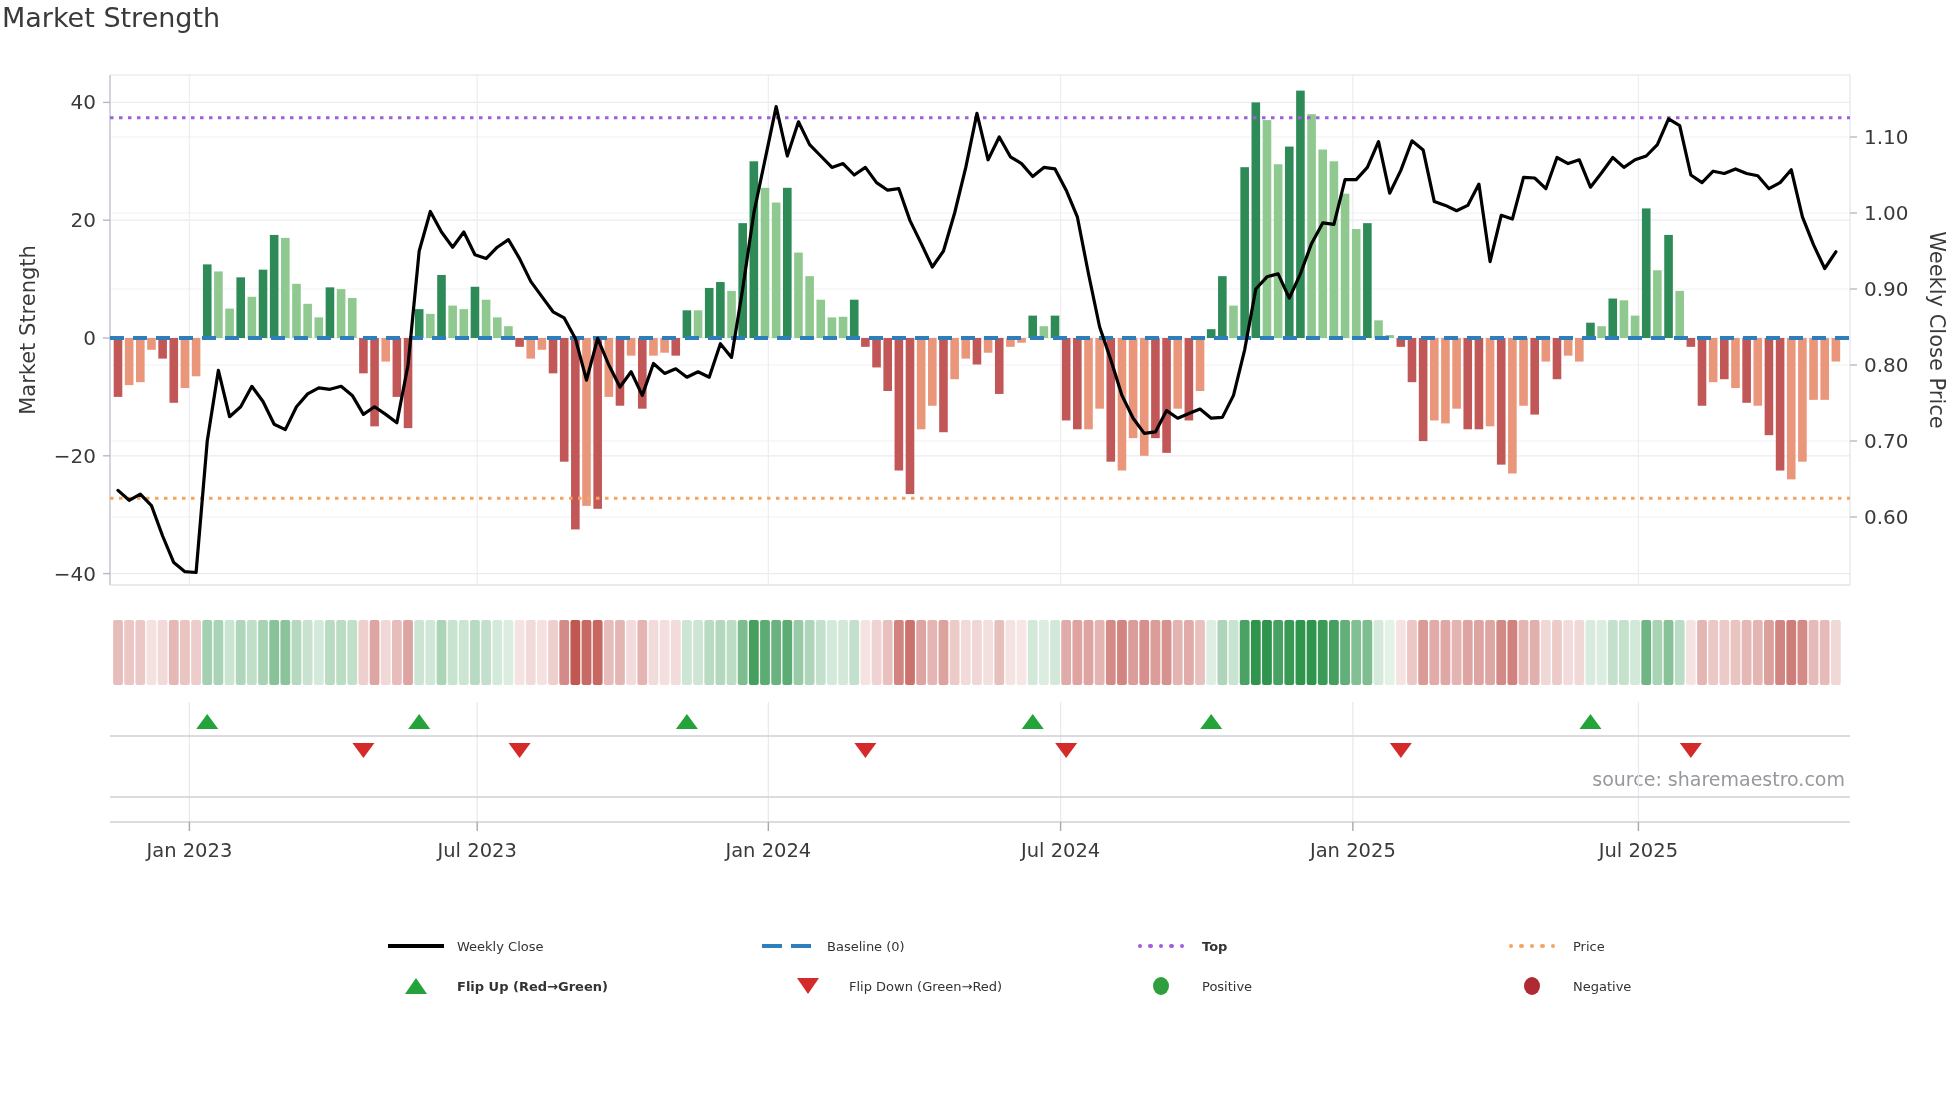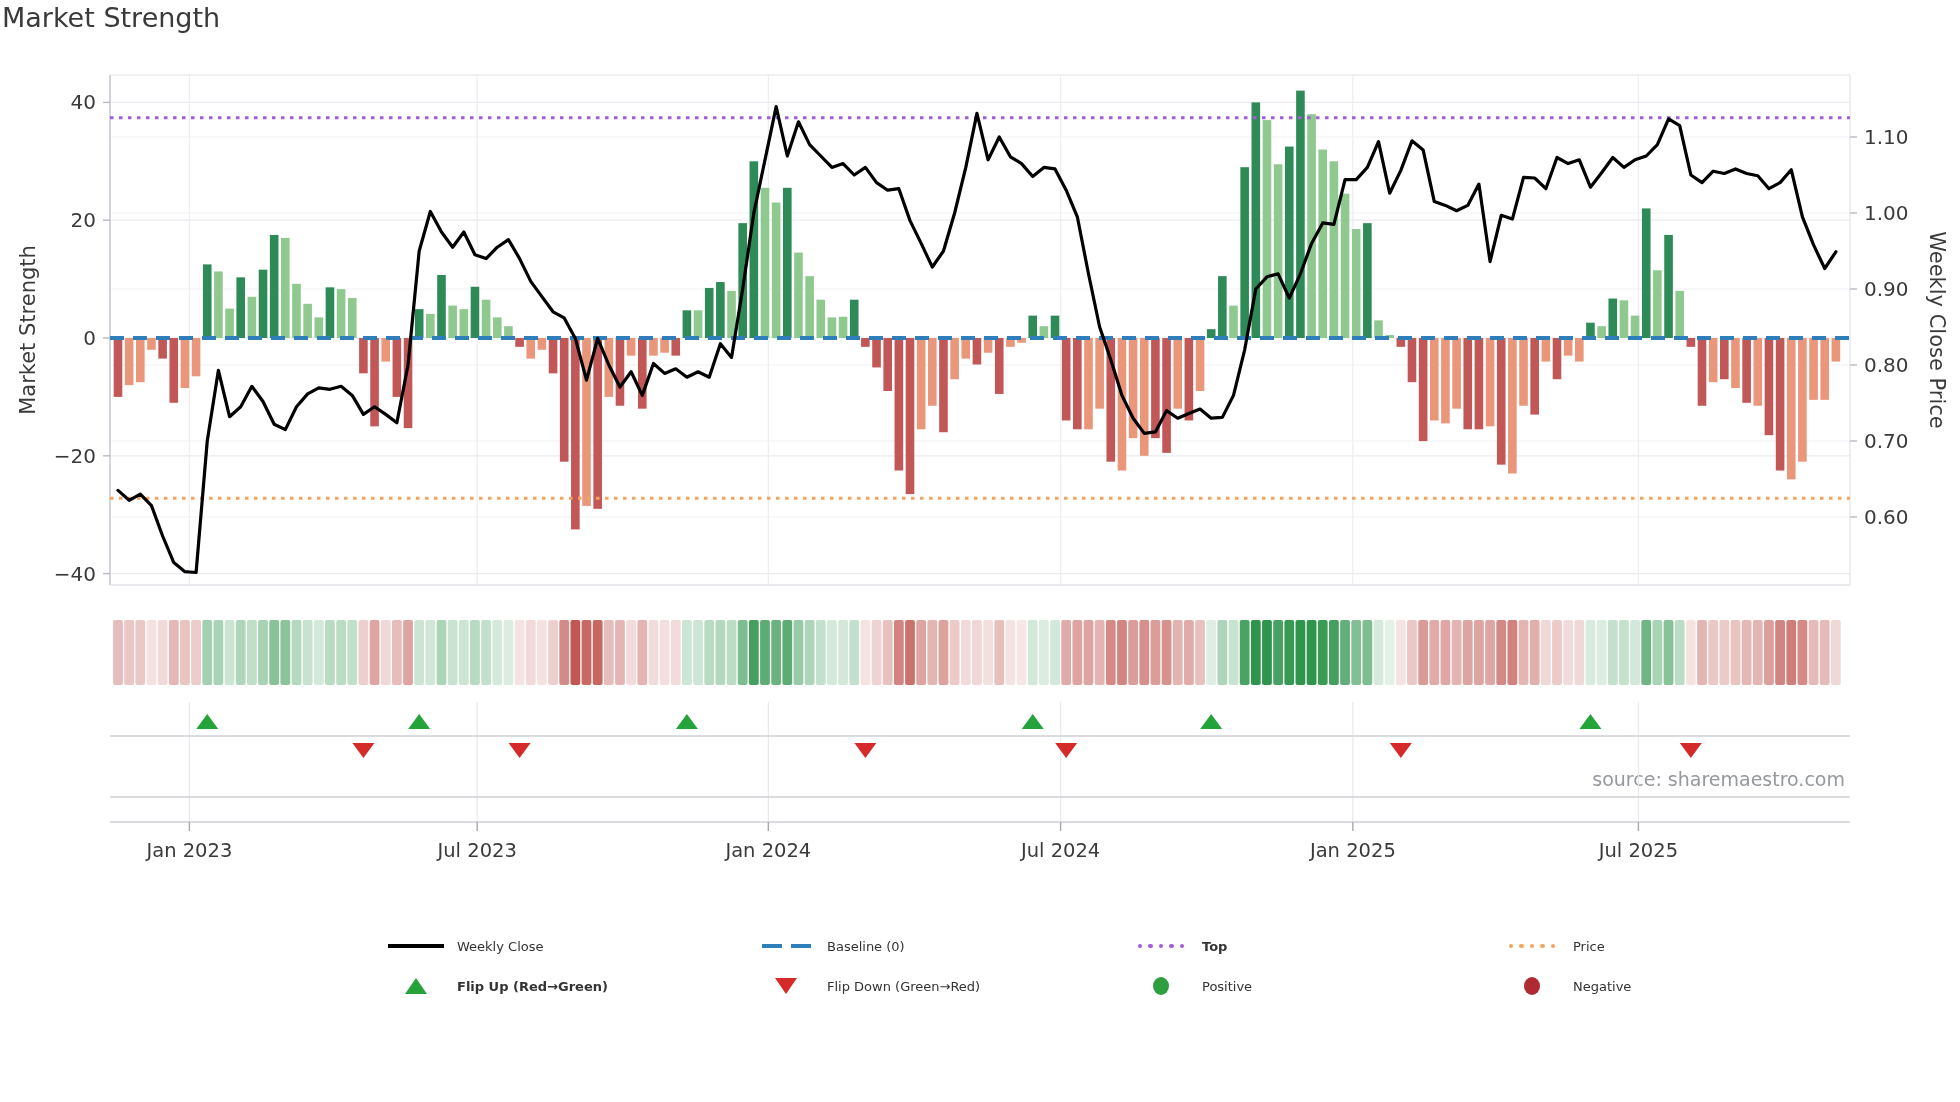--- a/index.html
+++ b/index.html
@@ -457,21 +457,21 @@
         <i style="width: 4.5px; height: 4px; border-radius: 2px; background: rgb(244, 164, 96);"></i>
       </span>
       <span>Price</span>
     </div>
     <div class="legend-item" style="left: 385px; top: 970px; font-weight: bold;">
       <span class="sw">
         <i style="width: 0px; height: 0px; border-left: 11px solid transparent; border-right: 11px solid transparent; border-bottom: 16px solid rgb(35, 163, 58);"></i>
       </span>
       <span>Flip Up (Red→Green)</span>
     </div>
-    <div class="legend-item" style="left: 755px; top: 970px;">
+    <div class="legend-item" style="left: 777px; top: 970px;">
       <span class="sw">
         <i style="width: 0px; height: 0px; border-left: 11px solid transparent; border-right: 11px solid transparent; border-top: 16px solid rgb(212, 42, 42);"></i>
       </span>
       <span>Flip Down (Green→Red)</span>
     </div>
     <div class="legend-item" style="left: 1130px; top: 970px; text-align: right;">
       <span class="sw">
         <i style="width: 16px; height: 18px; border-radius: 50%; background: rgb(46, 158, 62);"></i>
       </span>
       <span>Positive</span>

